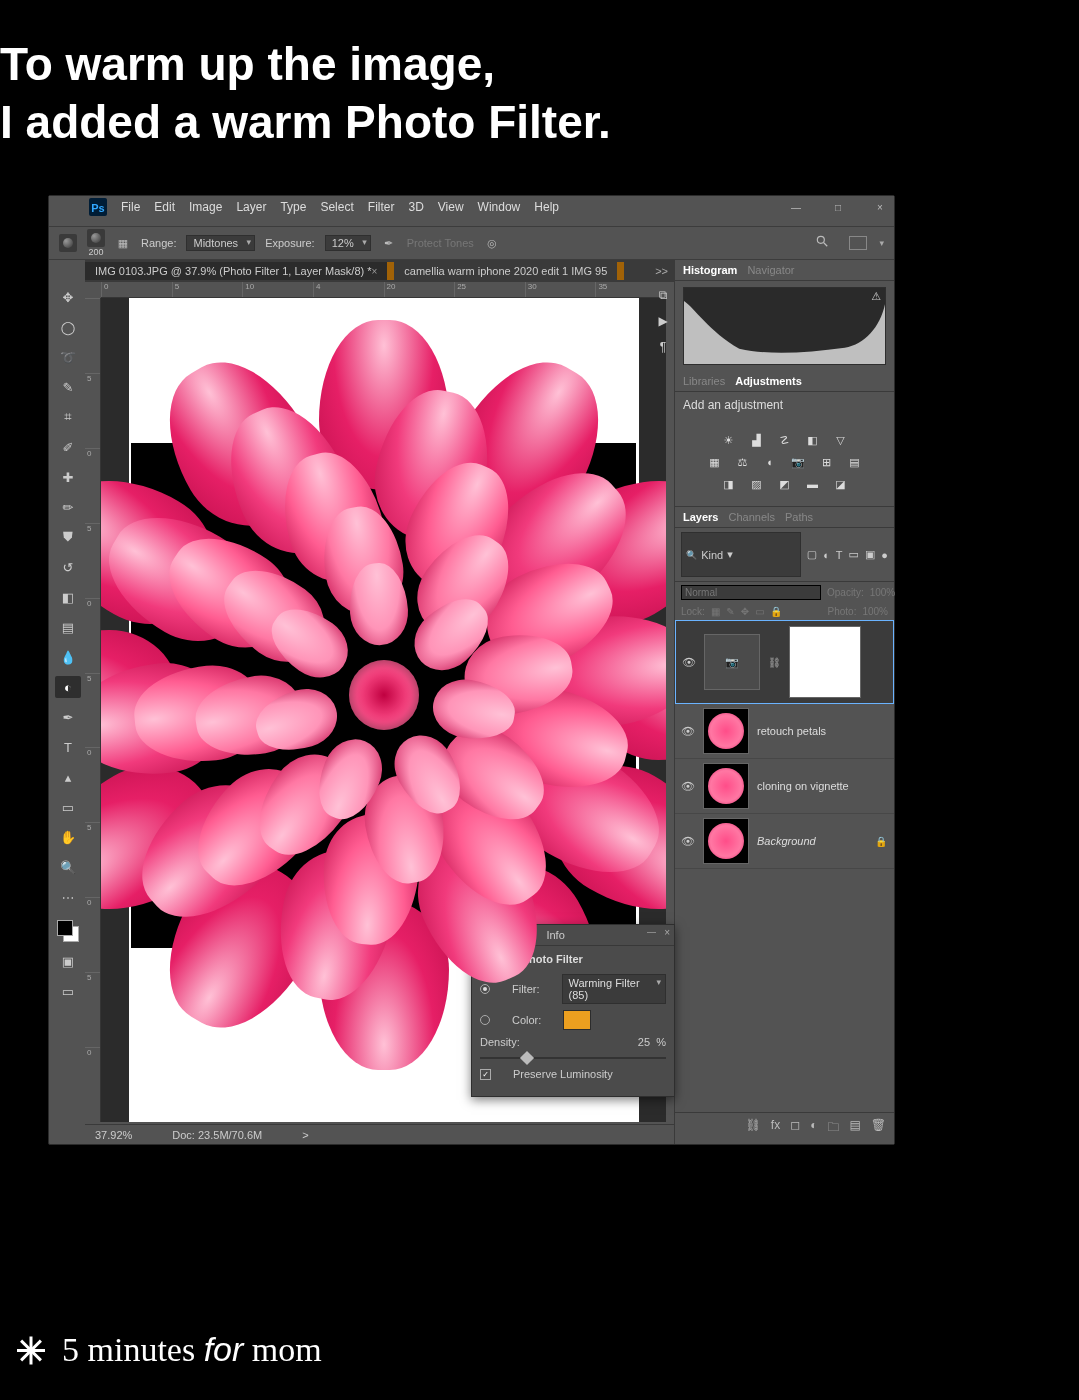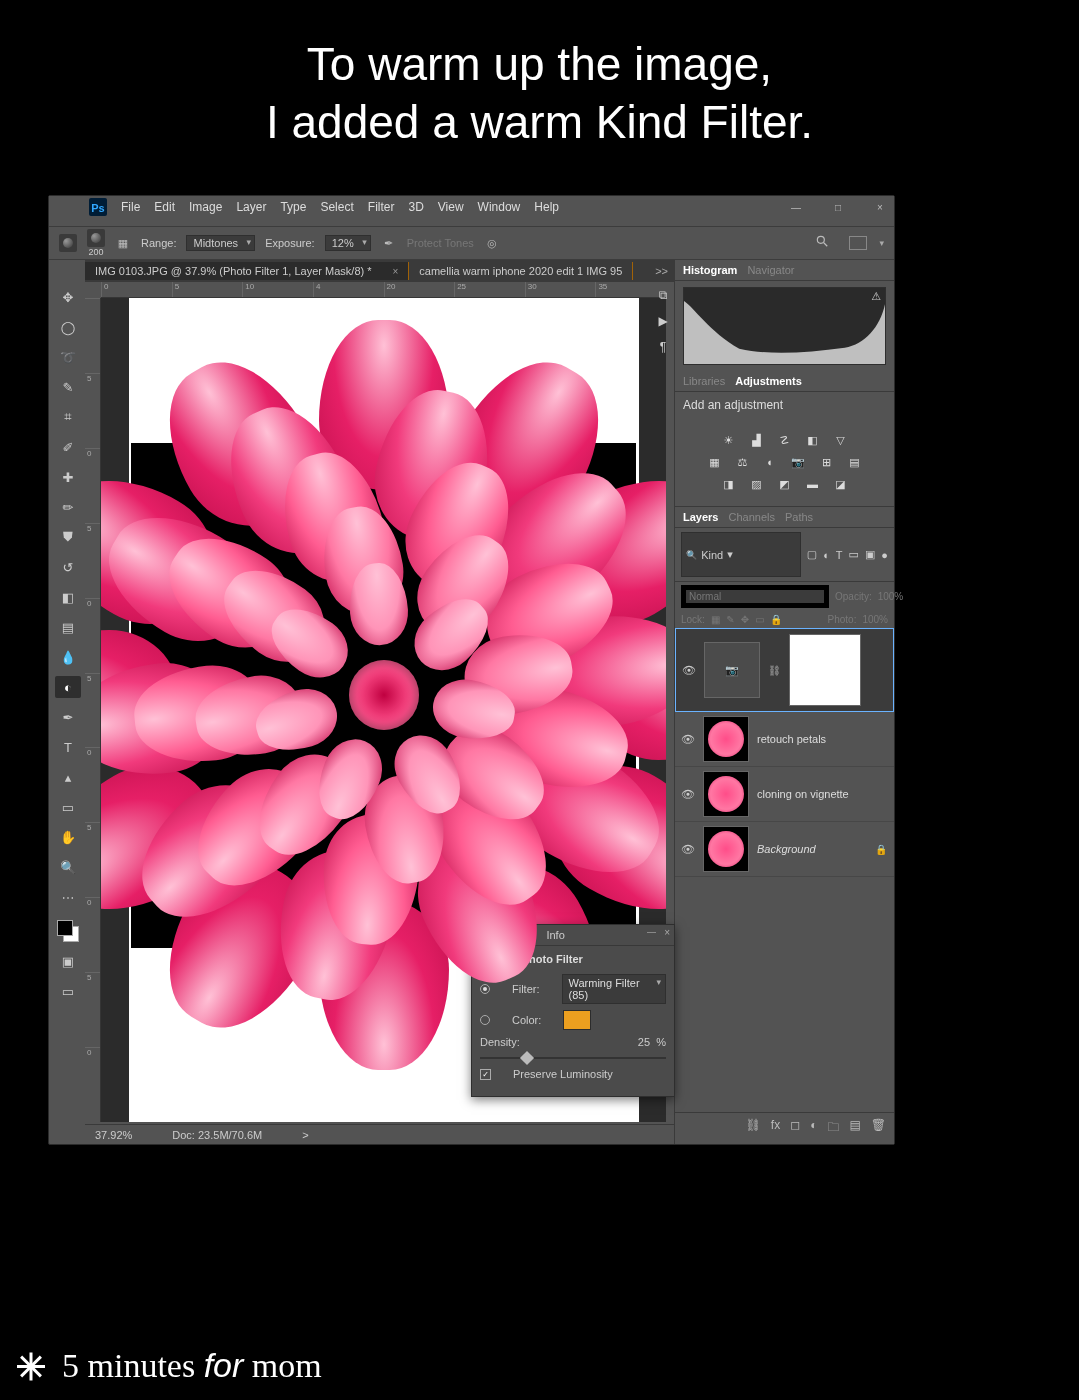--- a/index.html
+++ b/index.html
@@ -1,34 +1,34 @@
 <!DOCTYPE html>
 <html><head>
 <meta charset="utf-8">
 <style>
 *{margin:0;padding:0;box-sizing:border-box;font-family:"Segoe UI",Tahoma,Arial,sans-serif;-webkit-font-smoothing:antialiased}
 body{background:#000;color:#fff;width:1079px;height:1400px;overflow:hidden;position:relative}
-.caption{text-align:center;font-size:46px;font-weight:400;line-height:1.25;padding:36px 0 30px}
+.caption{font-size:46px;font-weight:700;line-height:1.25;padding:36px 0 30px}
 .app{position:absolute;left:48px;top:195px;width:847px;height:950px;background:#535353;border:1px solid #2b2b2b;border-radius:2px;box-shadow:0 0 12px rgba(0,0,0,.6)}
 .ps-logo{width:18px;height:18px;background:#001d36;color:#31a8ff;font-weight:700;font-size:11px;display:flex;align-items:center;justify-content:center;border-radius:2px;padding-top:1px}
 .tb-spacer{flex:1}
 .win-btn{width:28px;height:18px;display:flex;align-items:center;justify-content:center;color:#bbb;font-size:10px}
 .menubar{height:22px;background:#535353;display:flex;align-items:center;padding-left:40px;gap:14px;font-size:12px;color:#ddd;position:absolute;top:0;left:0;right:0;z-index:2}
 .menubar span{cursor:default}
 .optbar{position:absolute;top:30px;left:0;right:0;height:34px;background:#535353;border-top:1px solid #3c3c3c;border-bottom:1px solid #3c3c3c;display:flex;align-items:center;padding:0 10px;gap:10px;font-size:11px;color:#ccc}
 .tool-thumb{width:18px;height:18px;background:#3a3a3a;border-radius:2px;position:relative}
 .tool-thumb::after{content:"";position:absolute;left:4px;top:4px;width:10px;height:10px;border-radius:50%;background:radial-gradient(circle at 30% 30%,#999,#333)}
 .opt-dd{background:#3b3b3b;border:1px solid #2f2f2f;padding:1px 16px 1px 6px;font-size:11px;color:#ccc;position:relative}
 .opt-dd::after{content:"▾";position:absolute;right:3px;top:1px;font-size:9px;color:#aaa}
 .airbrush,.swatchbtn{width:16px;height:16px;display:flex;align-items:center;justify-content:center;color:#bbb}
 .search-icon{margin-left:auto;width:18px;height:18px;color:#bbb}
 .search-icon svg{width:14px;height:14px}
 .workspace-switch{width:18px;height:14px;border:1px solid #888;margin-left:6px}
 .tabs{position:absolute;top:64px;left:36px;right:220px;height:22px;background:#3a3a3a;display:flex;align-items:center;font-size:11px;color:#ccc}
-.tab{padding:3px 10px;display:flex;align-items:center;gap:21px;border-right:1px solid #a16207}
+.tab{padding:3px 10px;display:flex;align-items:center;gap:0;border-right:7px solid #a16207}
 .tab.active{background:#2b2b2b}
 .tab .x{color:#999;font-size:10px}
 .tab-overflow{margin-left:auto;padding:0 6px;color:#aaa;font-size:11px}
 .ruler-h{position:absolute;top:86px;left:52px;right:228px;height:16px;background:#535353;border-bottom:1px solid #353535;font-size:8px;color:#aaa;display:flex}
 .ruler-h span{flex:1;text-align:left;border-left:1px solid #666;padding-left:2px}
 .ruler-v{position:absolute;top:102px;left:36px;width:16px;bottom:22px;background:#535353;border-right:1px solid #353535;font-size:8px;color:#aaa;display:flex;flex-direction:column}
 .ruler-v span{flex:1;text-align:left;border-top:1px solid #666;padding-left:2px}
 .toolbox{position:absolute;left:2px;top:86px;width:34px;bottom:2px;background:#535353;display:flex;flex-direction:column;align-items:center;padding-top:4px;gap:8px}
 .tbtn{width:26px;height:22px;display:flex;align-items:center;justify-content:center;color:#ccc;font-size:13px;border-radius:2px}
 .tbtn.sel{background:#2e2e2e;color:#fff}
@@ -51,21 +51,21 @@
 .hist svg{width:100%;height:100%;display:block}
 .hist .warn{position:absolute;right:4px;top:2px;color:#ccc;font-size:11px}
 .adj{padding:6px 8px 8px;border-bottom:1px solid #3a3a3a}
 .adj-title{color:#ddd;font-size:12px;margin-bottom:20px}
 .adj-row{display:flex;gap:10px;justify-content:center;margin-bottom:6px}
 .adj-row span{width:18px;height:16px;display:flex;align-items:center;justify-content:center;color:#ddd}
 .layers-top{display:flex;align-items:center;gap:6px;padding:4px 6px;border-bottom:1px solid #3a3a3a}
 .kind-dd{flex:1;display:flex;align-items:center;gap:4px;background:#3b3b3b;padding:15px 4px;border:1px solid #2f2f2f}
 .kind-dd::before{content:"🔍";font-size:9px}
 .blend-row,.lock-row{display:flex;align-items:center;gap:6px;padding:3px 6px;font-size:10px;color:#777}
-.blend-row input,.lock-row input{flex:1;background:#3b3b3b;border:5px solid #000000;color:#777;font-size:10px;padding:1px 3px}
+.blend-row input,.lock-row input{flex:1;background:#3b3b3b;border:1px solid #000000;color:#777;font-size:10px;padding:1px 3px}
 .layer-list{flex:1;overflow:auto}
 .layer{display:flex;align-items:center;gap:8px;padding:4px 6px;border-bottom:1px solid #474747}
 .layer.sel{background:#3b3b3b;border:1px solid #6ab3ff}
 .eye{width:14px;text-align:center;color:#ccc}
 .thumb{width:46px;height:46px;background:#000;display:flex;align-items:center;justify-content:center;border:1px solid #666}
 .thumb.mask{background:#fff}
 .mini-flower{width:40px;height:40px;position:relative}
 .mini-flower::before{content:"";position:absolute;inset:2px;background:radial-gradient(circle,#ff4d89 0%,#ff77a3 60%,#d81b60 100%);border-radius:50%}
 .link-icon,.lock-icon{color:#bbb;font-size:10px}
 .lname{flex:1;font-size:11px;color:#ddd;font-style:normal}
@@ -82,32 +82,32 @@
 .prow{display:flex;align-items:center;gap:22px;margin:6px 0}
 .radio{width:10px;height:10px;border:1px solid #aaa;border-radius:50%;display:inline-block;position:relative}
 .radio.on::after{content:"";position:absolute;inset:2px;background:#ddd;border-radius:50%}
 .dd{flex:1;background:#3b3b3b;border:1px solid #2f2f2f;padding:2px 16px 2px 6px;color:#ddd;position:relative}
 .dd::after{content:"▾";position:absolute;right:4px;top:2px;color:#aaa;font-size:9px}
 .color-swatch{width:28px;height:20px;border:1px solid #2c2c2c}
 .slider{position:relative;height:8px;margin:2px 0 2px}
 .slider .track{position:absolute;top:3px;left:0;right:0;height:2px;background:#333}
 .slider .knob{position:absolute;top:-1px;width:10px;height:10px;background:#bbb;transform:translateX(-5px) rotate(45deg)}
 .checkbox{width:11px;height:11px;border:1px solid #aaa;display:inline-flex;align-items:center;justify-content:center;color:#fff;font-size:8px}
-.watermark{position:absolute;left:10px;bottom:14px;display:flex;align-items:center;gap:10px;color:#fff;font-size:34px}
+.watermark{position:absolute;left:10px;bottom:30px;display:flex;align-items:center;gap:10px;color:#fff;font-size:34px}
 .wm-icon{width:42px;height:42px;position:relative}
 .wm-icon span{position:absolute;width:14px;height:3px;background:#fff;left:50%;top:50%;transform-origin:left center}
 .wm-text{font-family:Georgia,serif;font-weight:300}
 .wm-text i{font-style:italic}
 </style>
 </head>
 <body>
 
 <div class="caption">
   <div>To warm up the image,</div>
-  <div>I added a warm Kind Filter.</div>
+  <div>I added a warm Photo Filter.</div>
 </div>
 
 <div class="app">
 
   <div class="menubar">
     <div class="ps-logo">Ps</div>
     <span>File</span>
     <span>Edit</span>
     <span>Image</span>
     <span>Layer</span>

